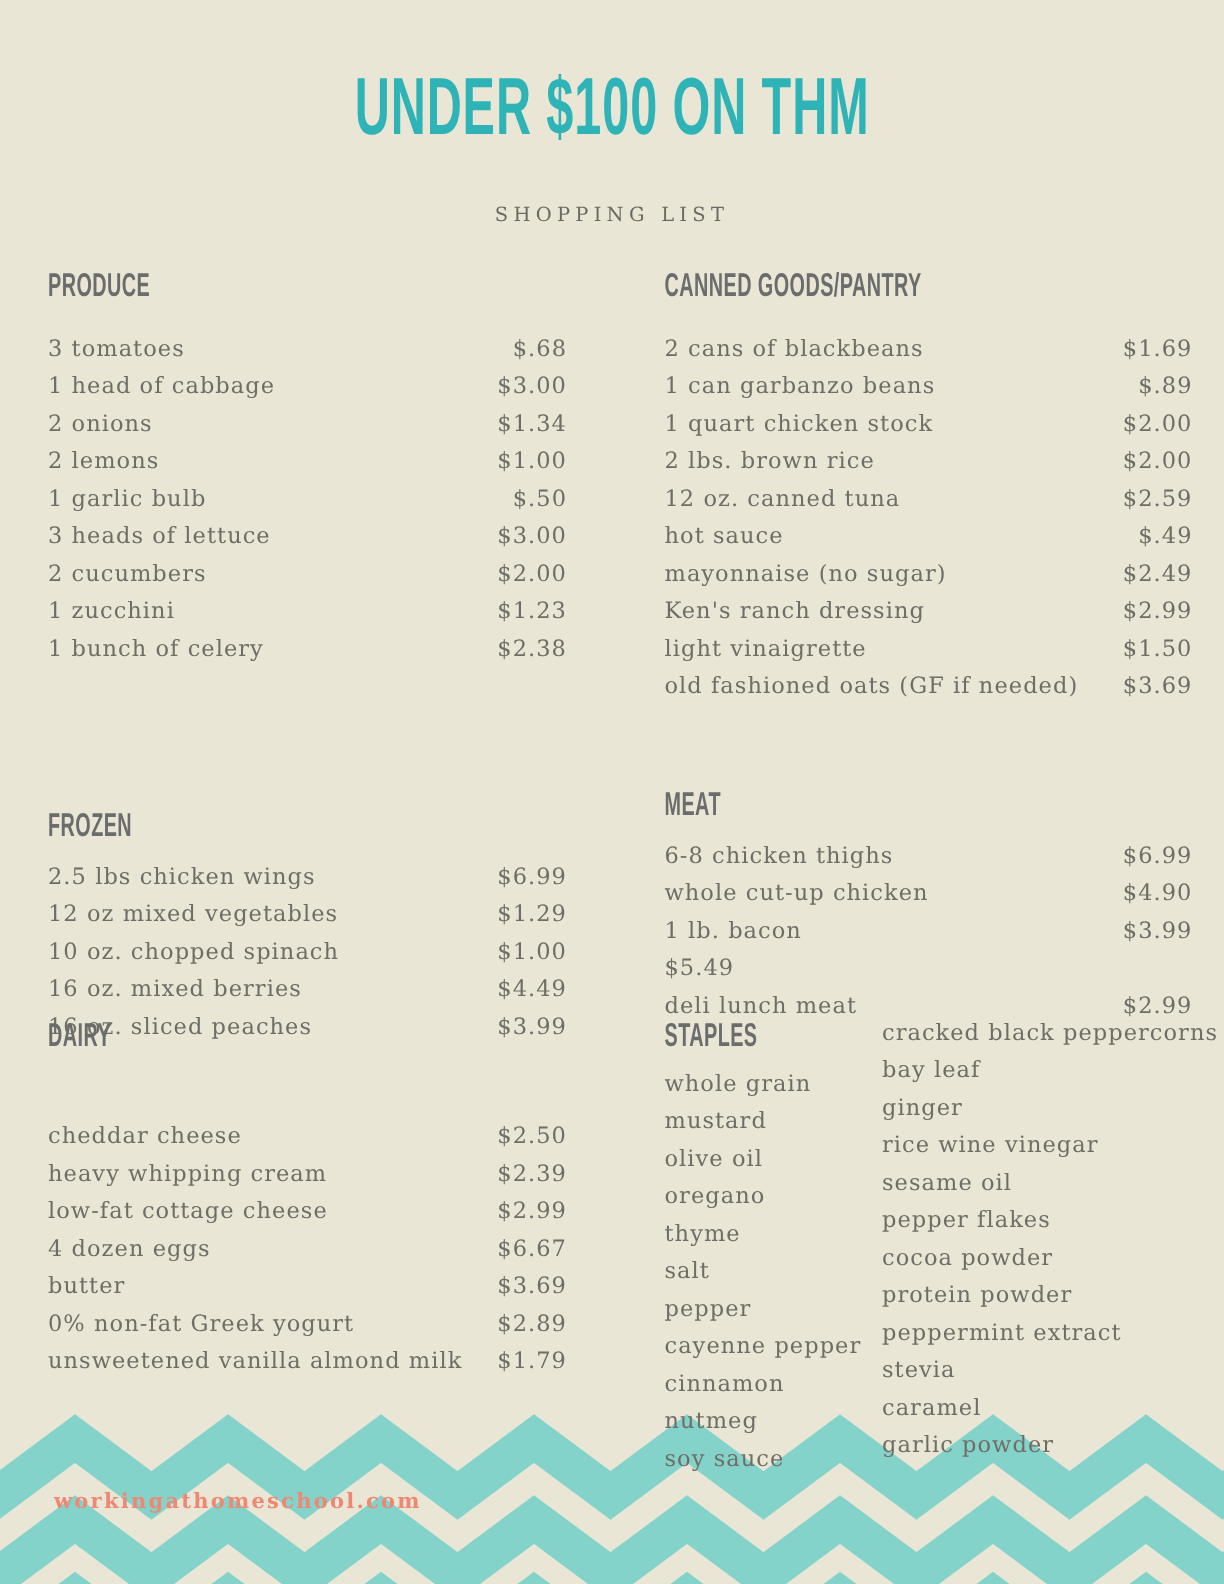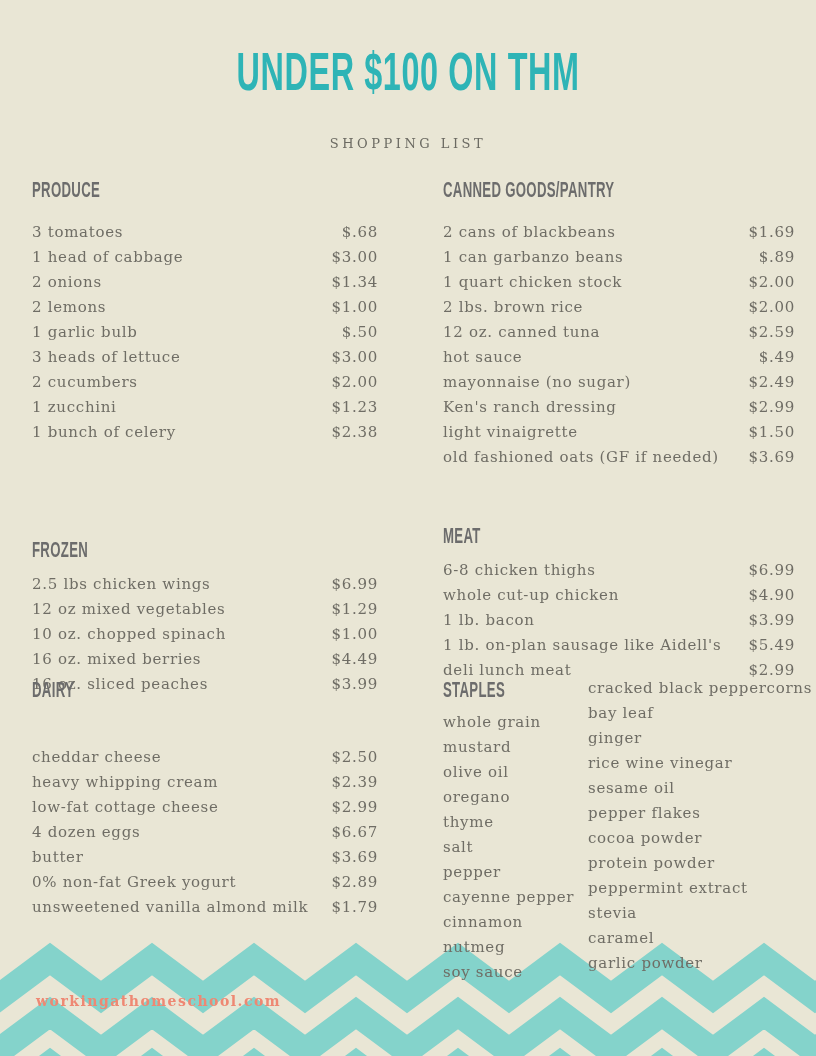--- a/index.html
+++ b/index.html
@@ -210,21 +210,20 @@
           </div>
           <div class="row">
             <span class="item-name">whole cut-up chicken</span>
             <span class="item-price">$4.90</span>
           </div>
           <div class="row">
             <span class="item-name">1 lb. bacon</span>
             <span class="item-price">$3.99</span>
           </div>
           <div class="row">
-            <span class="item-name">1 lb. on-plan sausage like Aidell's</span>
             <span class="item-price">$5.49</span>
           </div>
           <div class="row">
             <span class="item-name">deli lunch meat</span>
             <span class="item-price">$2.99</span>
           </div>
         </div>
     </div>
 
     <div class="section sec-dairy gap-lg">

